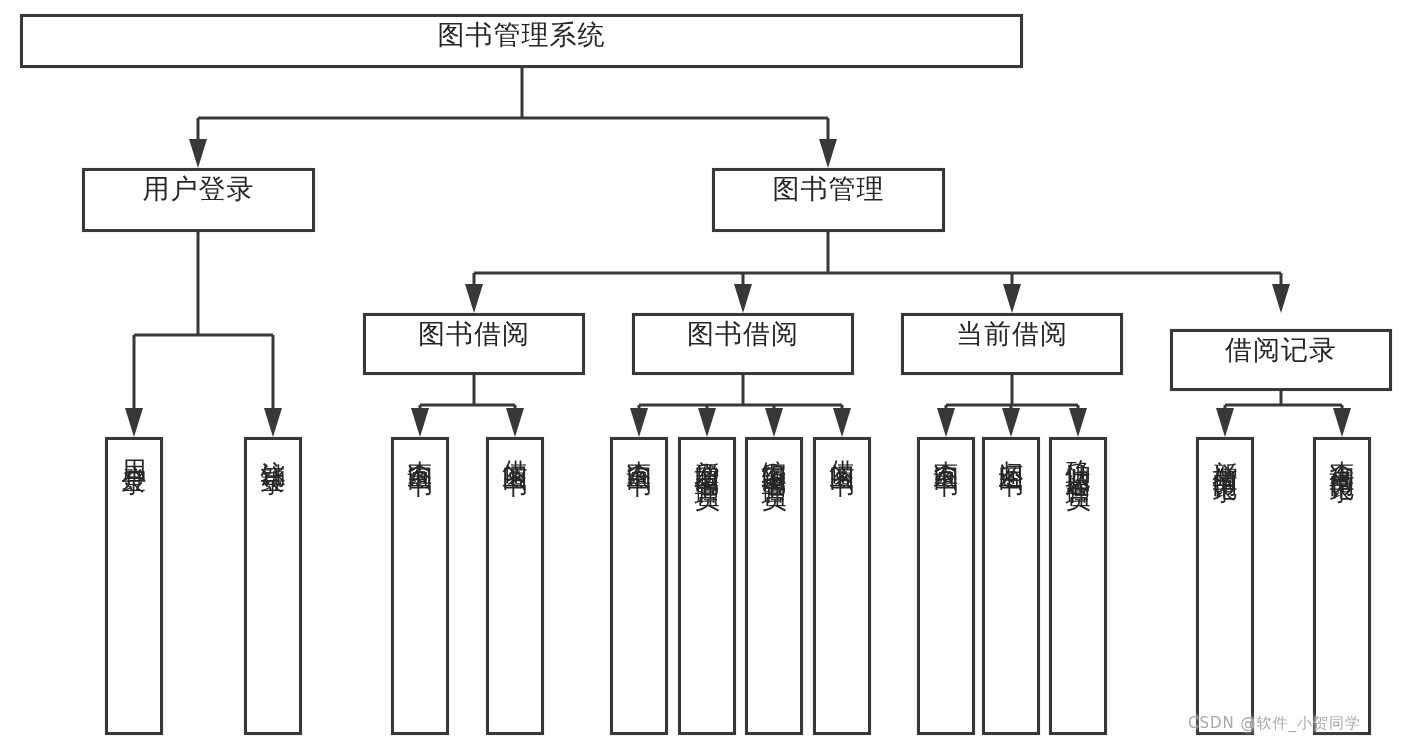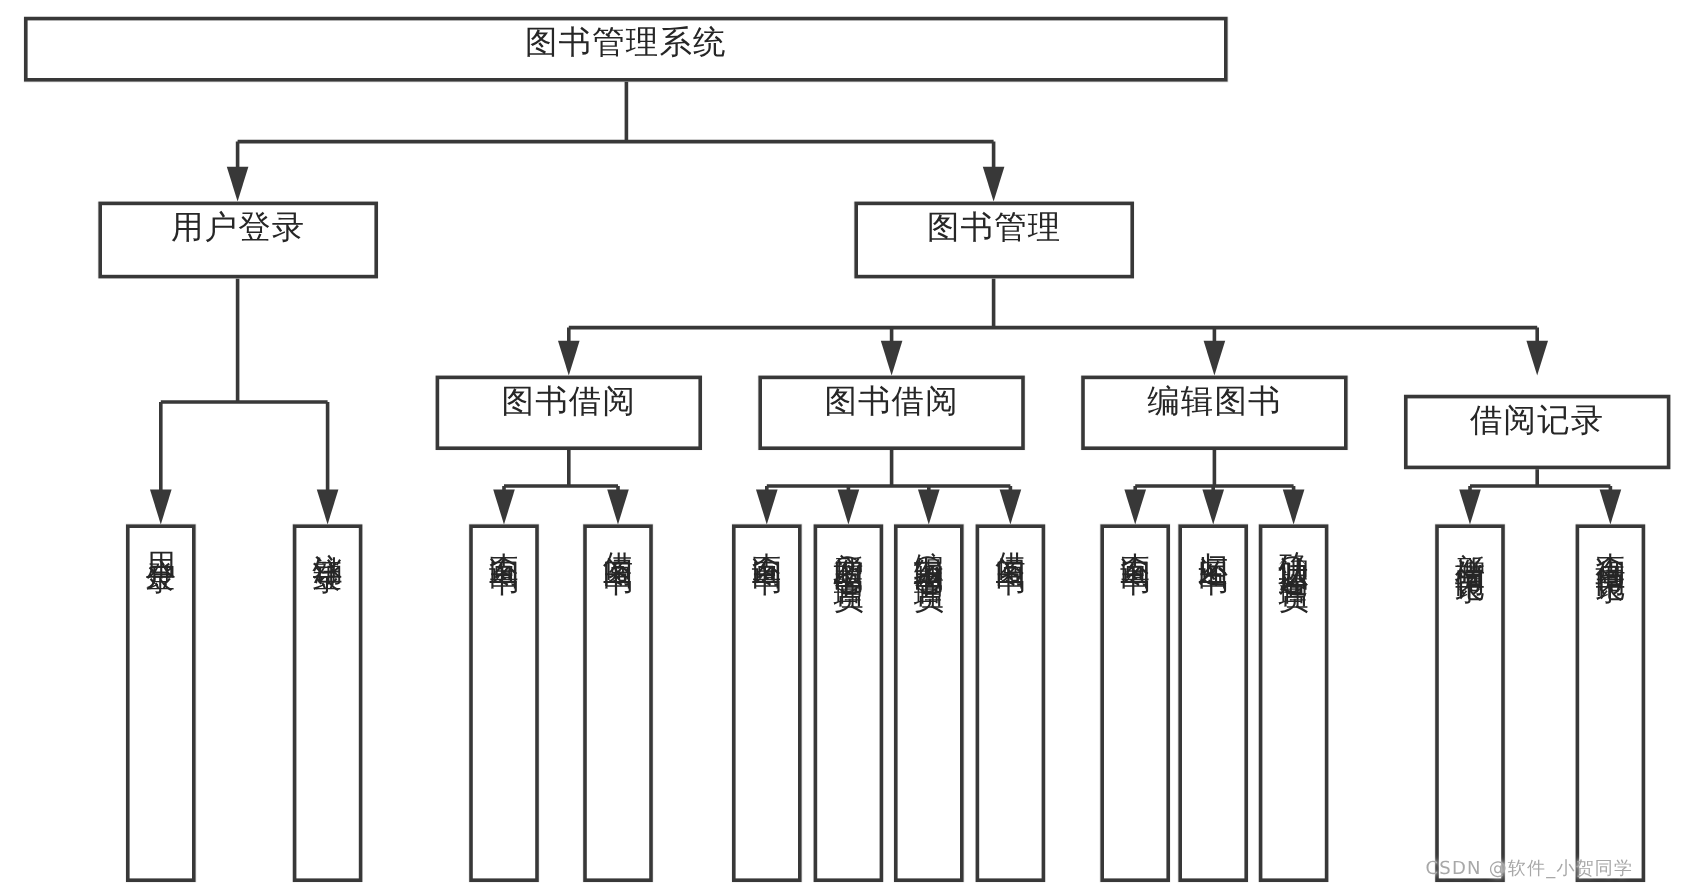--- a/index.html
+++ b/index.html
@@ -137,21 +137,21 @@
   <span class="hlabel">图书管理</span>
 </div>
 
 <div class="node lvl3 n-new-book">
   <span class="hlabel">图书借阅</span>
 </div>
 <div class="node lvl3 n-borrow">
   <span class="hlabel">图书借阅</span>
 </div>
 <div class="node lvl3 n-current">
-  <span class="hlabel">编辑图书</span>
+  <span class="hlabel">当前借阅</span>
 </div>
 <div class="node lvl3 n-records">
   <span class="hlabel">借阅记录</span>
 </div>
 
 <div class="node leaf n-leaf-user-login">
   <span class="vtext">用户登录</span>
 </div>
 <div class="node leaf n-leaf-logout">
   <span class="vtext">注销登录</span>

